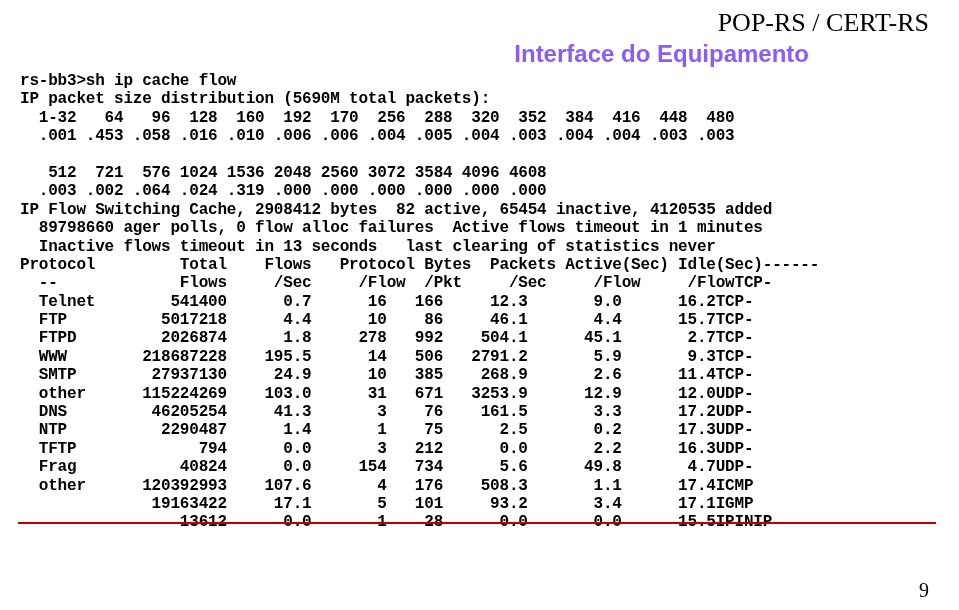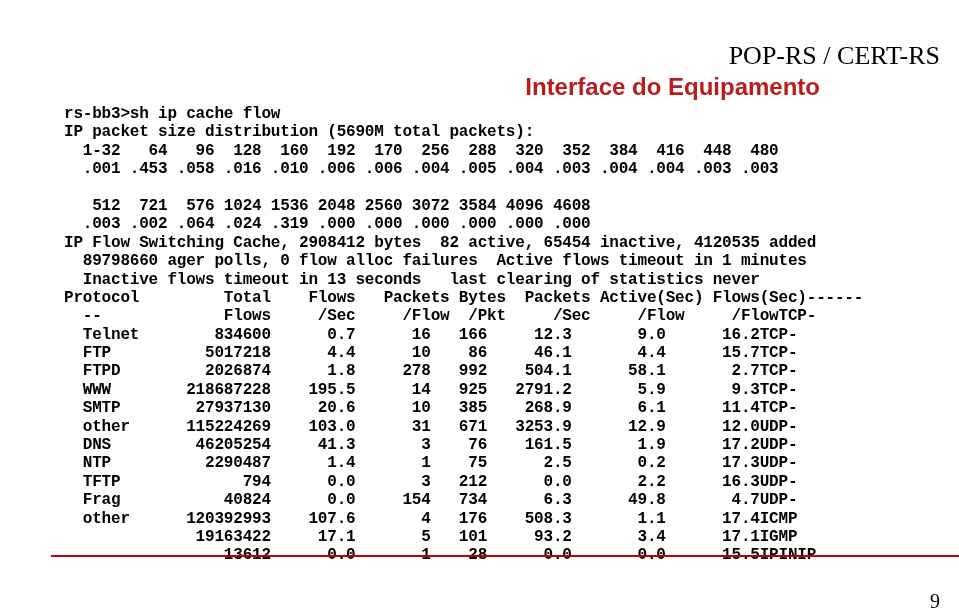--- a/index.html
+++ b/index.html
@@ -1,15 +1,15 @@
 <!DOCTYPE html>
 <html><head>
   <meta charset="utf-8">
   <style>
-    * { margin: 11px; padding: 0; box-sizing: border-box; }
+    * { margin: 0; padding: 0; box-sizing: border-box; }
     body {
       width: 959px;
       height: 610px;
       background: #fff;
       font-family: "Courier New", monospace;
       font-size: 16px;
       font-weight: bold;
       color: #000;
       position: relative;
       overflow: hidden;
@@ -22,21 +22,21 @@
       font-weight: normal;
       font-size: 26px;
     }
     .subtitle {
       position: absolute;
       top: 40px;
       right: 150px;
       font-family: Arial, sans-serif;
       font-weight: bold;
       font-size: 24px;
-      color: #b91c1c;
+      color: #8b5cf6;
     }
     .content {
       position: absolute;
       top: 72px;
       left: 20px;
       white-space: pre;
       line-height: 1.15;
       letter-spacing: -0.2px;
     }
     .page-number {
@@ -65,31 +65,31 @@
 <div class="content"><span>rs-bb3&gt;sh ip cache flow</span>
 <span>IP packet size distribution (5690M total packets):</span>
 <span>  1-32   64   96  128  160  192  170  256  288  320  352  384  416  448  480</span>
 <span>  .001 .453 .058 .016 .010 .006 .006 .004 .005 .004 .003 .004 .004 .003 .003</span>
 
 <span>   512  721  576 1024 1536 2048 2560 3072 3584 4096 4608</span>
 <span>  .003 .002 .064 .024 .319 .000 .000 .000 .000 .000 .000</span>
 <span>IP Flow Switching Cache, 2908412 bytes  82 active, 65454 inactive, 4120535 added</span>
 <span>  89798660 ager polls, 0 flow alloc failures  Active flows timeout in 1 minutes</span>
 <span>  Inactive flows timeout in 13 seconds   last clearing of statistics never</span>
-<span>Protocol         Total    Flows   Packets Bytes  Packets Active(Sec) Flows(Sec)------</span>
+<span>Protocol         Total    Flows   Protocol Bytes  Packets Active(Sec) Idle(Sec)------</span>
 <span>  --             Flows     /Sec     /Flow  /Pkt     /Sec     /Flow     /FlowTCP-</span>
-<span>  Telnet        834600      0.7      16   166     12.3       9.0      16.2TCP-</span>
+<span>  Telnet        541400      0.7      16   166     12.3       9.0      16.2TCP-</span>
 <span>  FTP          5017218      4.4      10    86     46.1       4.4      15.7TCP-</span>
-<span>  FTPD         2026874      1.8     278   992    504.1      58.1       2.7TCP-</span>
-<span>  WWW        218687228    195.5      14   925   2791.2       5.9       9.3TCP-</span>
-<span>  SMTP        27937130     20.6      10   385    268.9       6.1      11.4TCP-</span>
+<span>  FTPD         2026874      1.8     278   992    504.1      45.1       2.7TCP-</span>
+<span>  WWW        218687228    195.5      14   506   2791.2       5.9       9.3TCP-</span>
+<span>  SMTP        27937130     24.9      10   385    268.9       2.6      11.4TCP-</span>
 <span>  other      115224269    103.0      31   671   3253.9      12.9      12.0UDP-</span>
-<span>  DNS         46205254     41.3       3    76    161.5       1.9      17.2UDP-</span>
+<span>  DNS         46205254     41.3       3    76    161.5       3.3      17.2UDP-</span>
 <span>  NTP          2290487      1.4       1    75      2.5       0.2      17.3UDP-</span>
 <span>  TFTP             794      0.0       3   212      0.0       2.2      16.3UDP-</span>
-<span>  Frag           40824      0.0     154   734      6.3      49.8       4.7UDP-</span>
+<span>  Frag           40824      0.0     154   734      5.6      49.8       4.7UDP-</span>
 <span>  other      120392993    107.6       4   176    508.3       1.1      17.4ICMP</span>
 <span>              19163422     17.1       5   101     93.2       3.4      17.1IGMP</span>
 <span>                 13612      0.0       1    28      0.0       0.0      15.5IPINIP</span></div>
 
 <div class="underline-red"></div>
 
 <div class="page-number">9</div>
 
 </body></html>

